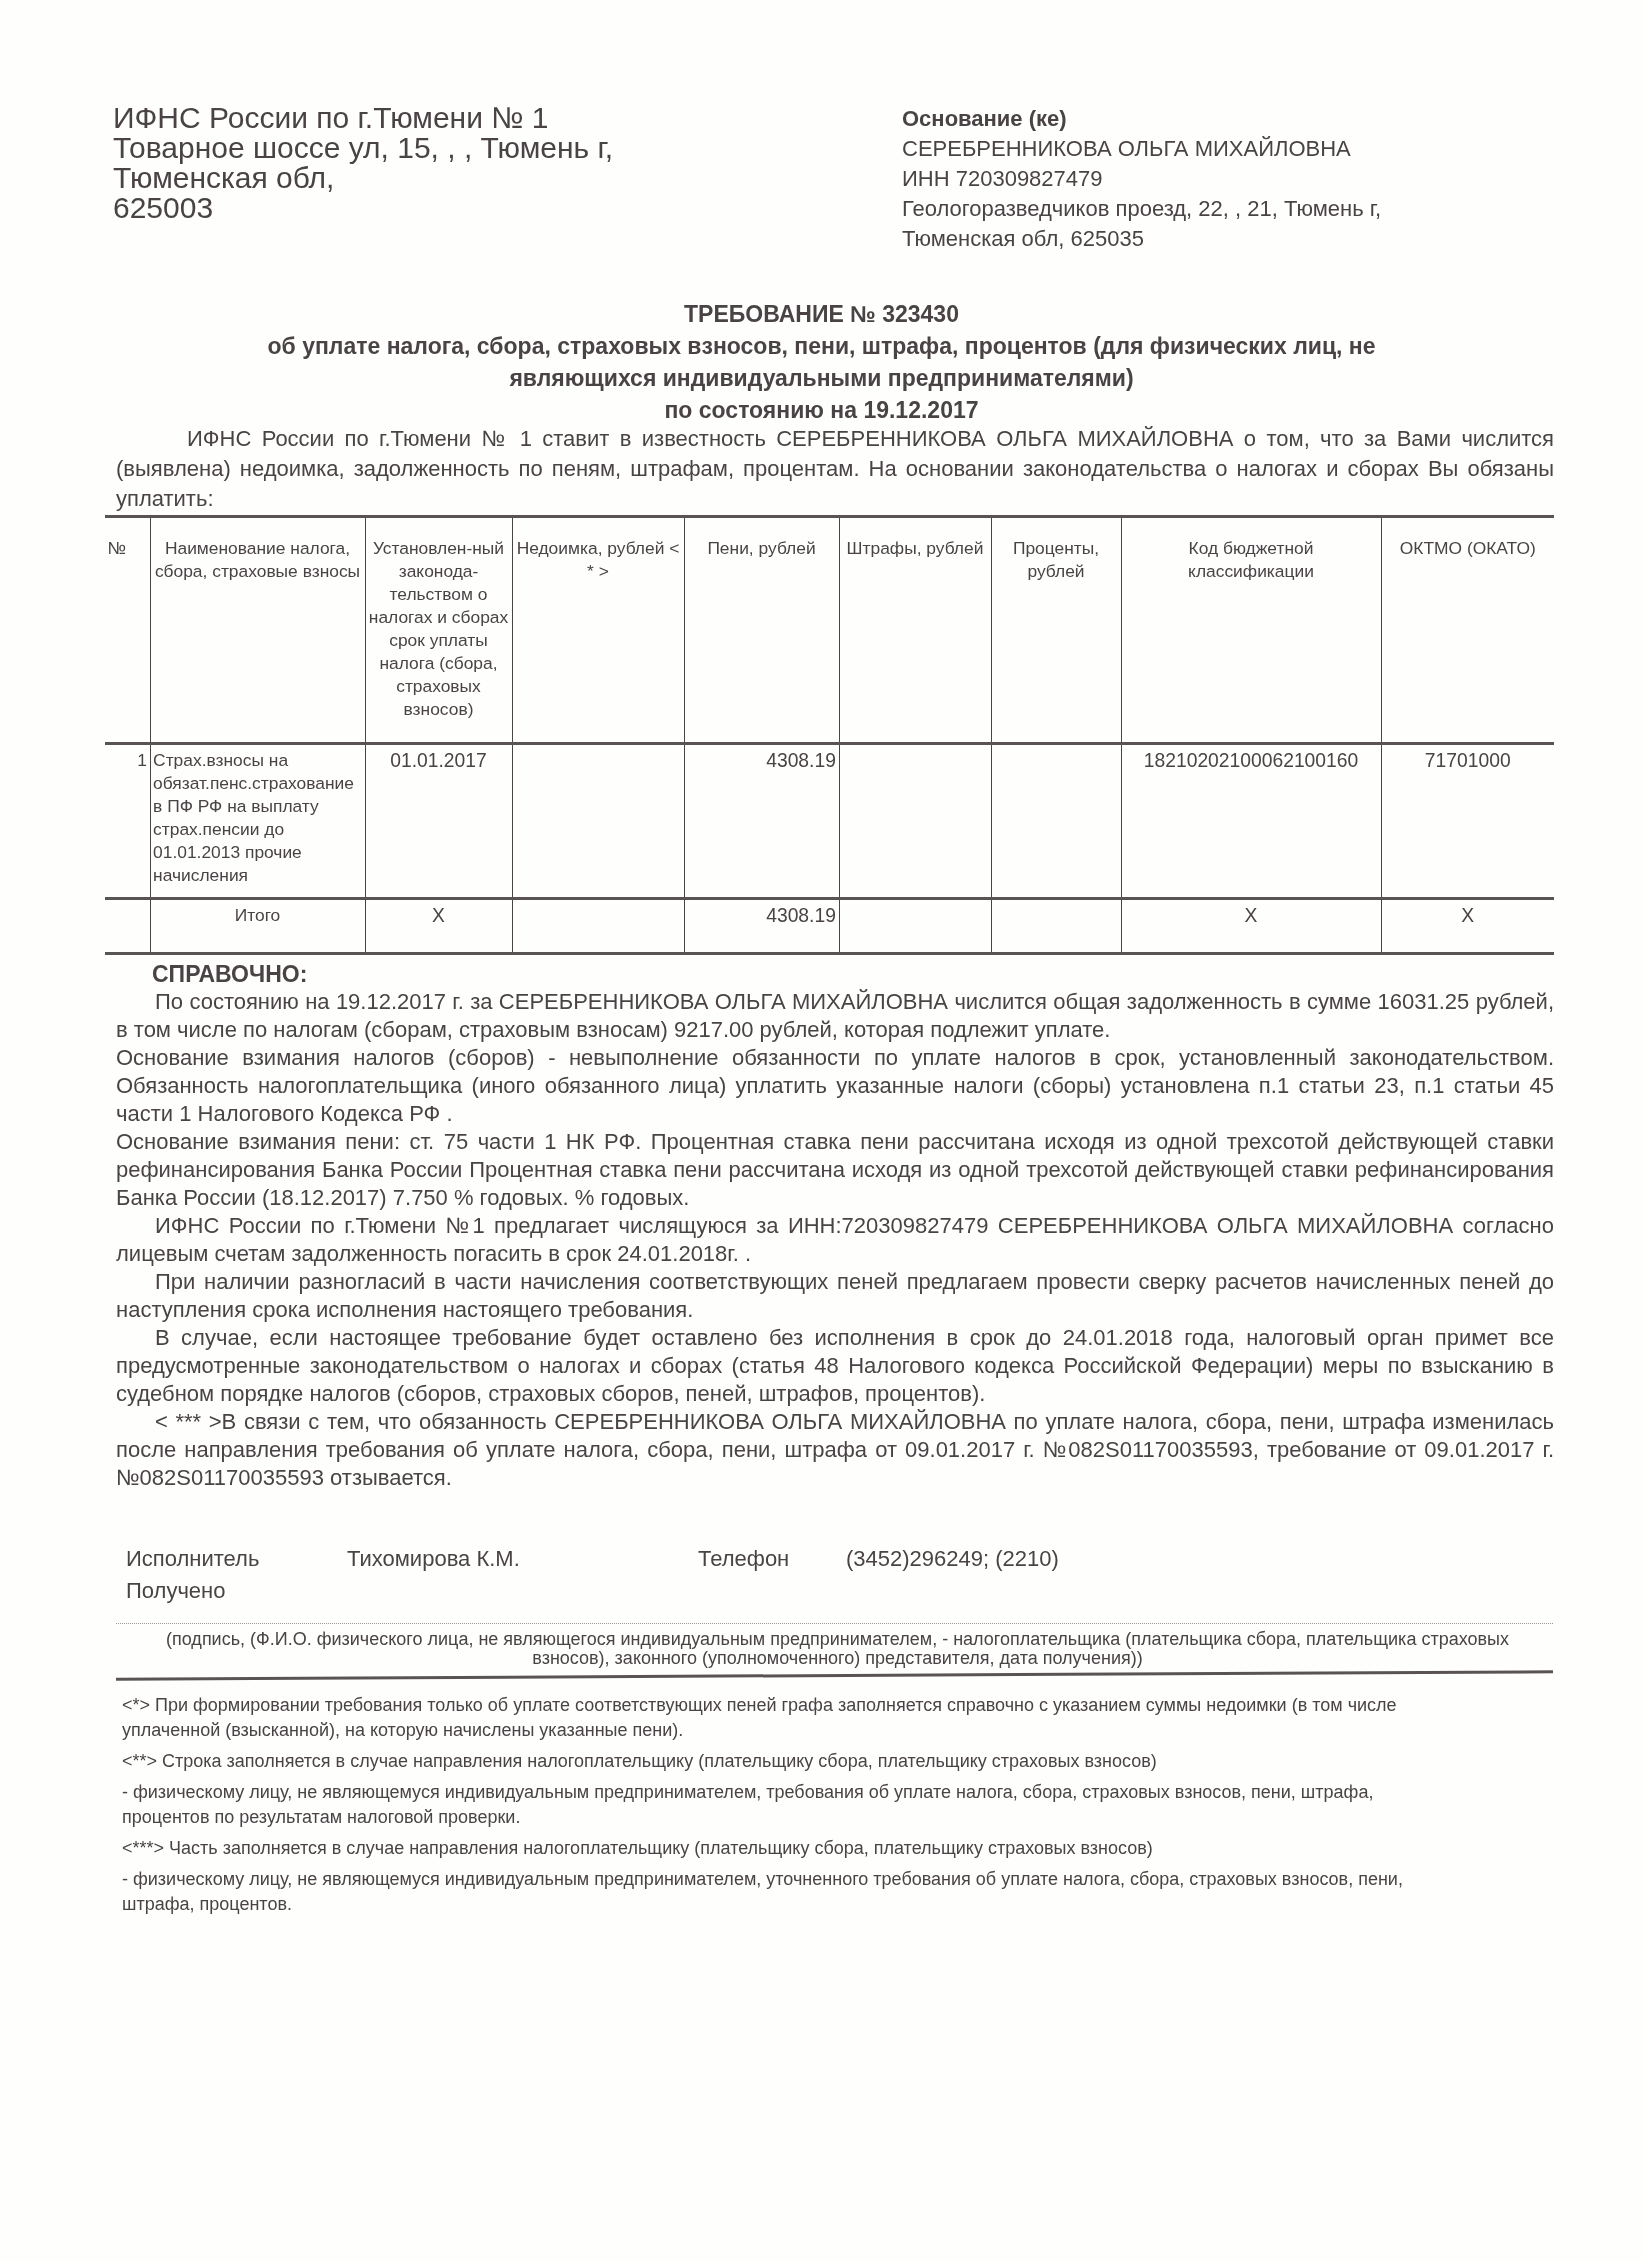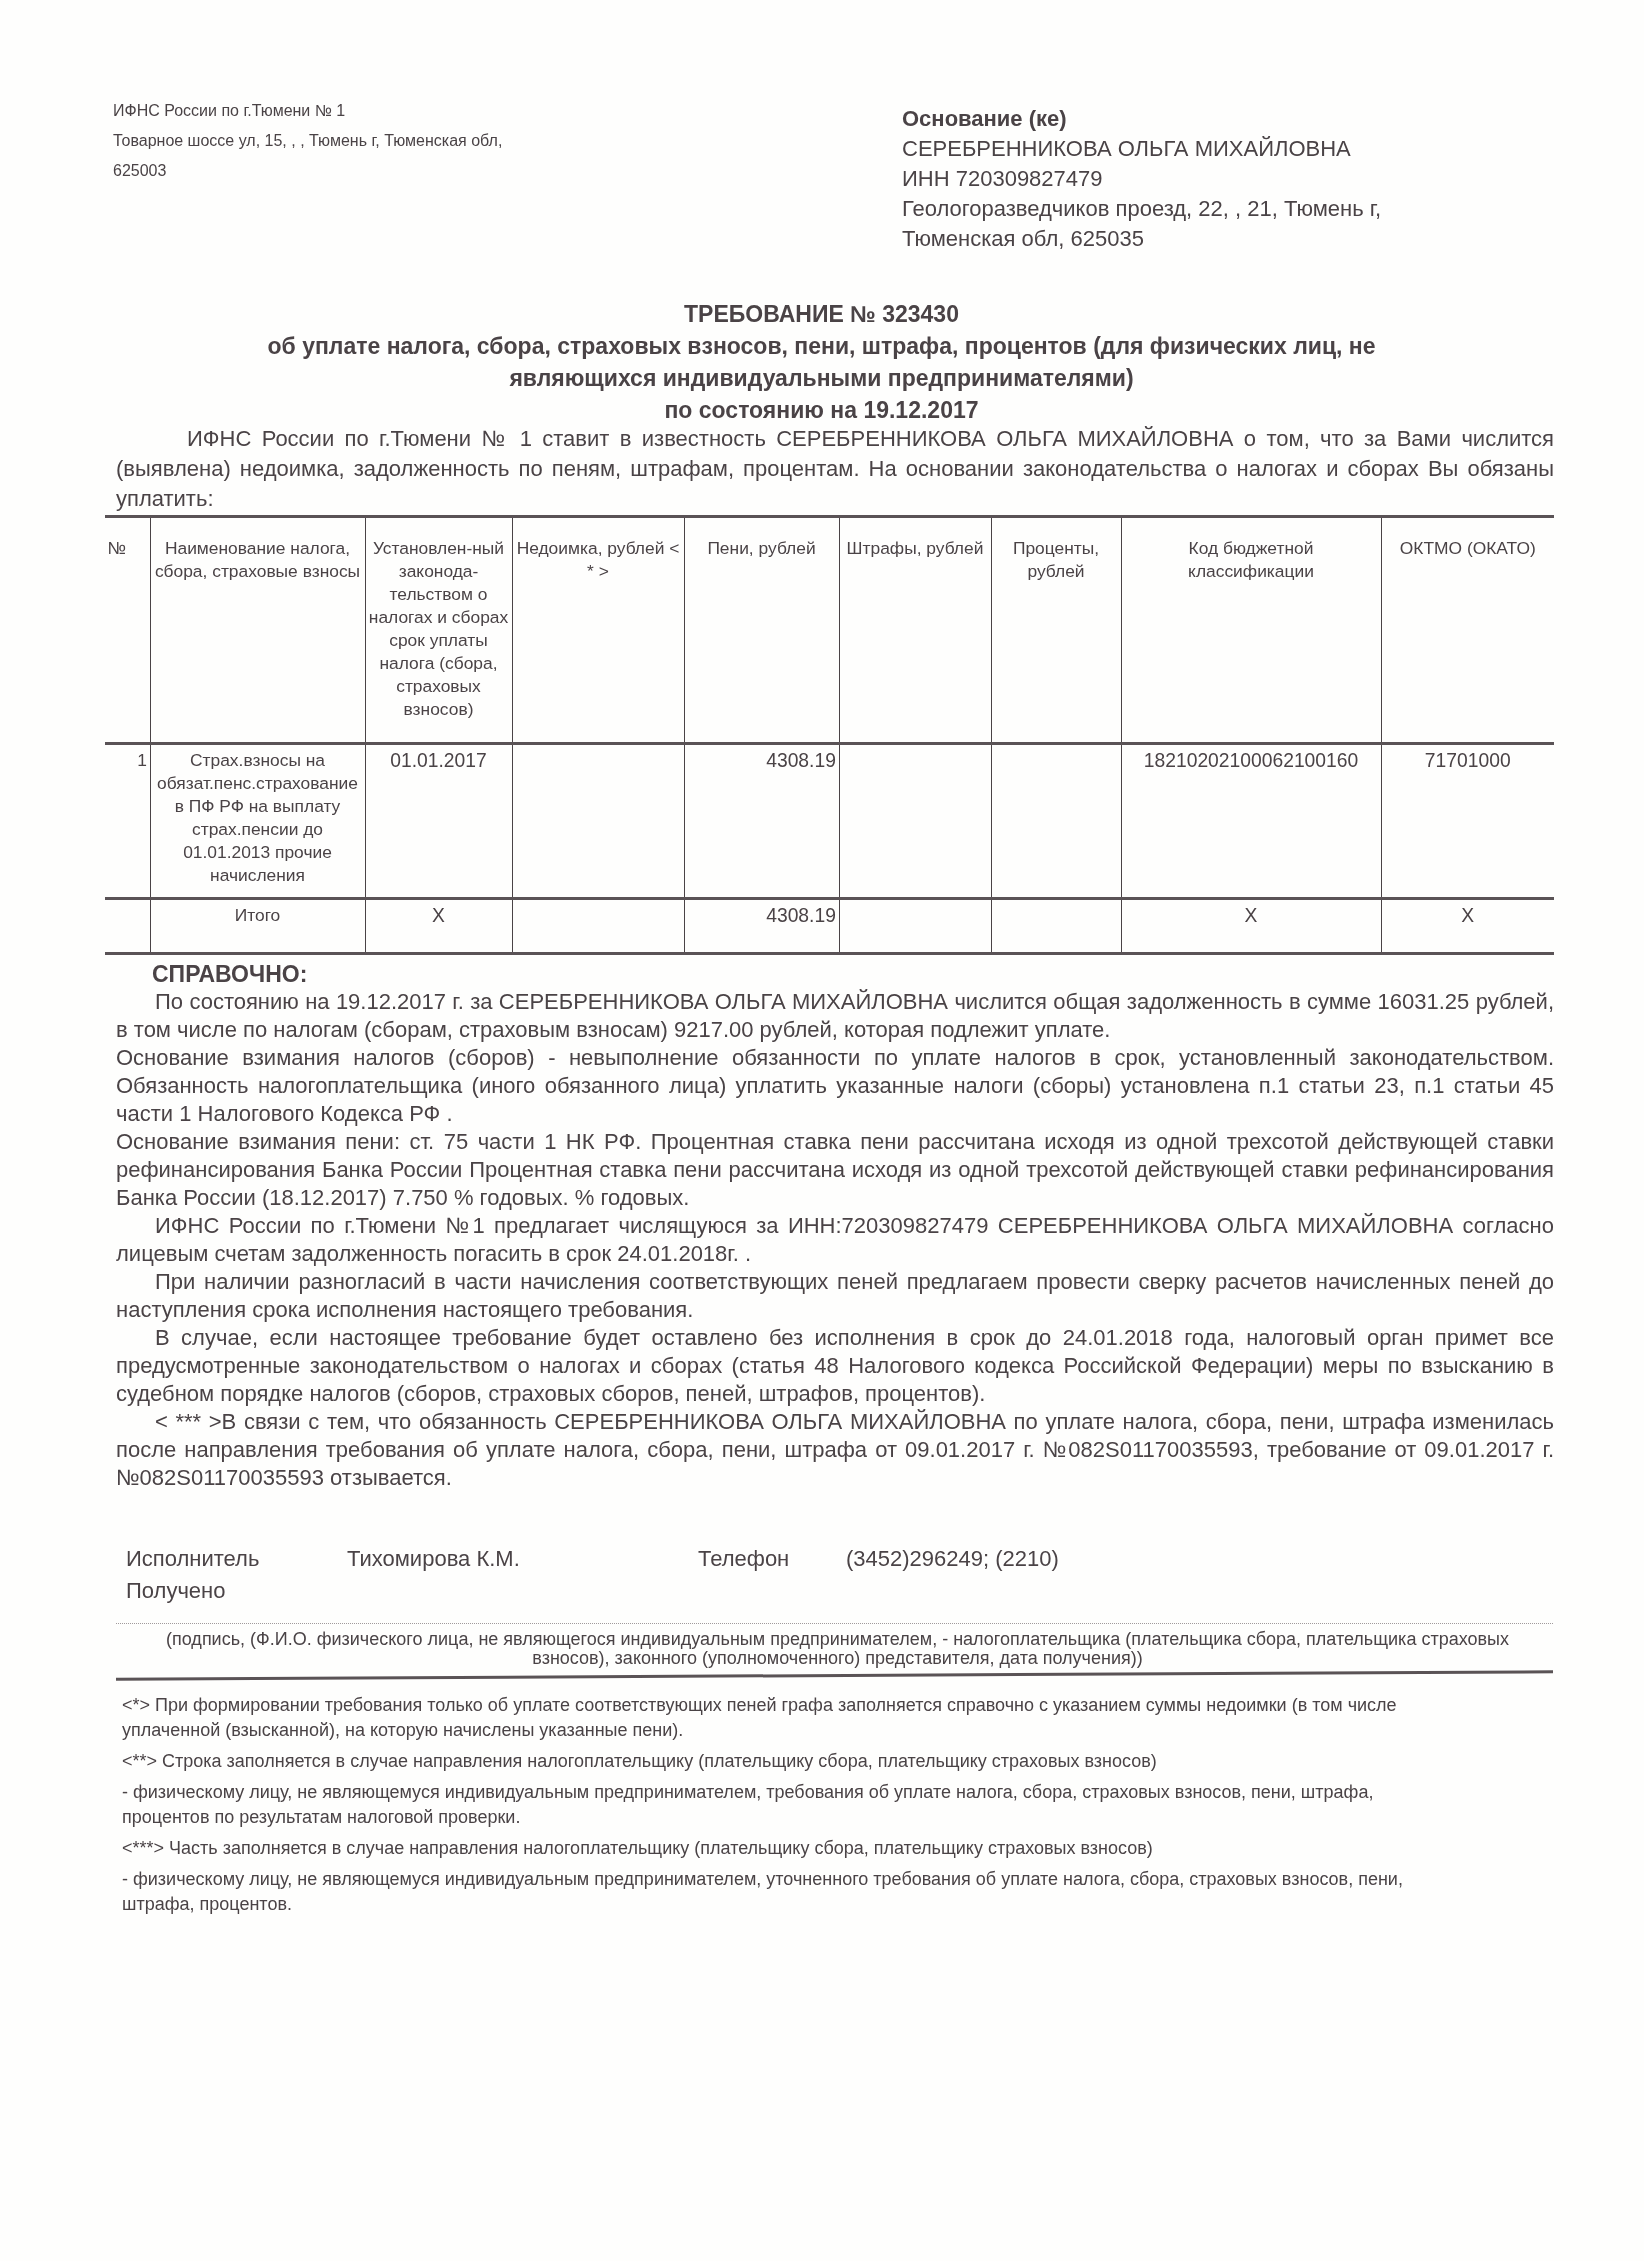--- a/index.html
+++ b/index.html
@@ -1,40 +1,40 @@
 <!DOCTYPE html>
 <html style="font-size:10.3px"><head>
   <meta charset="utf-8">
   <style>
     html, body { margin: 0; padding: 0; }
     body {
       width: 1644px; height: 2261px; background: #fefefd; position: relative; overflow: hidden;
       font-family: "Liberation Sans", sans-serif; color: #4a4346;
     }
     .abs { position: absolute; }
-    .sender { left: 113px; top: 96px; font-size: 16px; line-height: 30px; width: 644px; }
+    .sender { left: 113px; top: 103px; font-size: 30px; line-height: 30px; width: 644px; }
     .recipient { left: 902px; top: 104px; font-size: 22px; line-height: 30px; width: 580px; }
     .recipient .lbl { font-weight: bold; }
     .title-block { left: 129px; top: 298px; width: 1385px; text-align: center; font-weight: bold; font-size: 23px; line-height: 32px; }
     .intro { left: 116px; top: 424px; width: 1438px; font-size: 22px; line-height: 30px; text-align: justify; }
     .intro .indent { display: inline-block; width: 71px; }
 
     table.tax { position: absolute; left: 105px; top: 515px; width: 1449px; border-collapse: collapse; table-layout: fixed; font-size: 17.4px; line-height: 23px; }
     table.tax th, table.tax td { border-left: 1.9px solid #4a4346; border-right: 1.9px solid #4a4346; vertical-align: top; padding: 3.9px 2.6px; font-weight: normal; }
     table.tax th:first-child, table.tax td:first-child { border-left: none; }
     table.tax th:last-child, table.tax td:last-child { border-right: none; }
     table.tax thead tr { border-top: 3.2px solid #5a5356; border-bottom: 3.2px solid #5a5356; }
     table.tax tbody tr { border-bottom: 3.2px solid #5a5356; }
     table.tax th { text-align: center; padding-top: 19.3px; }
     tr.hdr { height: 227px; }
     tr.row1 { height: 155px; }
     tr.total { height: 55px; }
     td.c { text-align: center; }
     td.r { text-align: right; }
-    td.l { text-align: center; }
+    td.l { text-align: left; }
     td.num { font-size: 19.3px; }
 
     .ref { left: 116px; top: 960px; width: 1438px; font-size: 22px; line-height: 28px; }
     .ref .heading { font-weight: bold; font-size: 23px; margin-left: 36px; }
     .ref p { margin: 0; text-align: justify; }
     .ref p.ind { text-indent: 39px; }
 
     .exec { left: 126px; top: 1543px; font-size: 22px; line-height: 32px; width: 966px; }
     .exec .row { display: flex; }
     .exec .k1 { width: 193px; }

